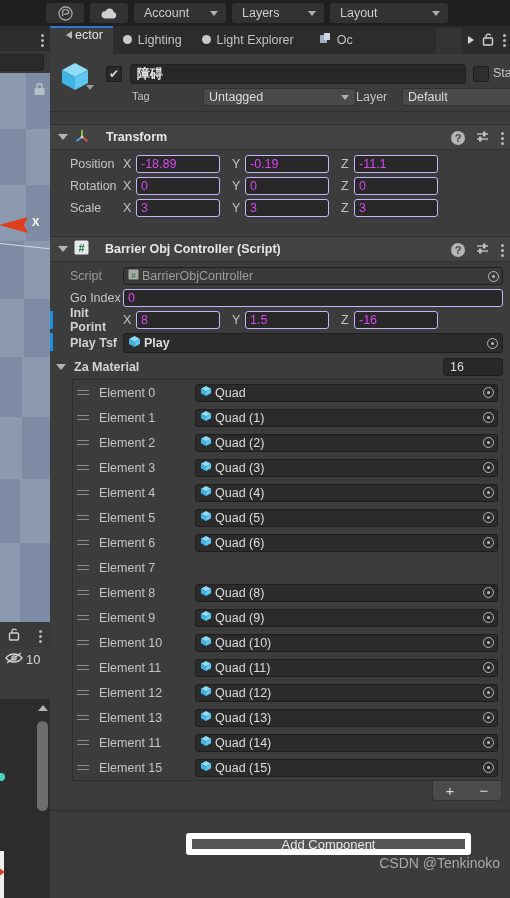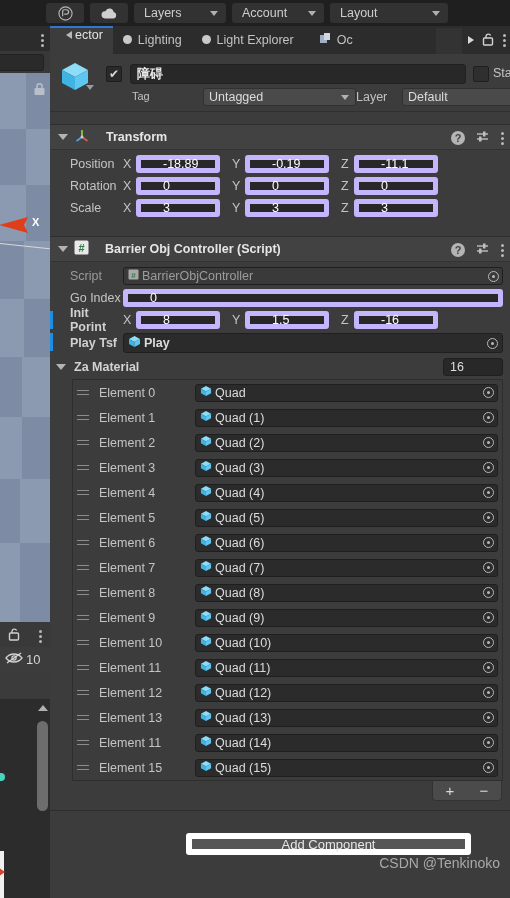--- a/index.html
+++ b/index.html
@@ -112,22 +112,22 @@
   .comp-right { position: absolute; right: 6px; top: 0; height: 26px; display: flex; align-items: center; gap: 11px; }
   .help-ic { width: 14px; height: 14px; border-radius: 50%; background: #b4b4b4; color: #424242; font-size: 11px; font-weight: bold; display: flex; align-items: center; justify-content: center; }
 
   .comp-body { background: #3c3c3c; padding: 3px 0 5px 0; }
   .row { height: 22px; display: flex; align-items: center; position: relative; }
   .row-lbl { width: 73px; padding-left: 20px; font-size: 12.5px; color: #c4c4c4; }
   .row-lbl.bold { font-weight: bold; color: #d0d0d0; }
   .row-lbl.dim { color: #9a9a9a; }
   .axis { font-size: 12.5px; color: #c4c4c4; width: 13px; text-align: left; }
   .numfield {
-    height: 18px; background: #282828; border: 5px solid #c4b5fd; border-radius: 3px;
-    display: flex; align-items: center; padding-left: 22px; color: #ffffff; font-size: 12.5px;
+    height: 18px; background: #282828; border: 1px solid #c4b5fd; border-radius: 3px;
+    display: flex; align-items: center; padding-left: 4px; color: #d946ef; font-size: 12.5px;
   }
   .vec3 { display: flex; align-items: center; flex: 1; padding-right: 7px; }
   .vec3 .numfield { width: 84px; margin-right: 12px; }
   .vec3 .numfield:last-child { margin-right: 0; }
   .blue-mark { position: absolute; left: 0px; top: 2px; width: 3px; height: 18px; background: #1d8fe1; }
 
   .objfield {
     height: 18px; background: #2b2b2b; border: 1px solid #1f1f1f; border-radius: 3px;
     display: flex; align-items: center; position: relative; color: #dcdcdc; font-size: 12.5px;
   }
@@ -179,25 +179,25 @@
           <circle cx="8" cy="8" r="7" fill="none" stroke="#b6b6b6" stroke-width="1.2"></circle>
           <path d="M5 11V5.5A1.5 1.5 0 016.5 4H9a2.3 2.3 0 010 4.6H6.6" fill="none" stroke="#b6b6b6" stroke-width="1.3"></path>
         </svg>
     </div>
     <div class="tb-btn tb-icon">
       <svg width="18" height="13" viewBox="0 0 20 14">
           <path d="M5.5 12.5h9.2a3.6 3.6 0 00.4-7.1A4.8 4.8 0 006 4.4 3.9 3.9 0 005.5 12.5z" fill="#cfcfcf"></path>
         </svg>
     </div>
     <div class="tb-btn tb-drop" style="width:92px">
+      <span class="lbl">Account</span>
+      <span class="caret-dn"></span>
+    </div>
+    <div class="tb-btn tb-drop" style="width:92px">
       <span class="lbl">Layers</span>
-      <span class="caret-dn"></span>
-    </div>
-    <div class="tb-btn tb-drop" style="width:92px">
-      <span class="lbl">Account</span>
       <span class="caret-dn"></span>
     </div>
     <div class="tb-btn tb-drop" style="width:118px">
       <span class="lbl">Layout</span>
       <span class="caret-dn"></span>
     </div>
   </div>
 
   <div class="left-strip">
     <div class="left-tabstrip">
@@ -635,33 +635,20 @@
                   </span>
                 </span>
             </span>
           </div>
           <div class="el-row">
             <span class="drag-h">
                 <i></i>
                 <i></i>
               </span>
             <span class="el-lbl">Element 7</span>
-            <span class="objfield el-field">
-              <span class="mini-cube"><svg width="12" height="12" viewBox="0 0 13 13">
-                    <path d="M6.5 1 L12 4 L6.5 7 L1 4 Z" fill="#8ddcf8"></path>
-                    <path d="M1 4 L6.5 7 L6.5 12 L1 9 Z" fill="#3fb3e2"></path>
-                    <path d="M12 4 L6.5 7 L6.5 12 L12 9 Z" fill="#5ec6f0"></path>
-                  </svg></span>
-              <span class="label">Quad (7)</span>
-              <span class="objsel">
-                  <span class="ring">
-                    <i></i>
-                  </span>
-                </span>
-            </span>
           </div>
           <div class="el-row">
             <span class="drag-h">
                 <i></i>
                 <i></i>
               </span>
             <span class="el-lbl">Element 8</span>
             <span class="objfield el-field">
               <span class="mini-cube"><svg width="12" height="12" viewBox="0 0 13 13">
                     <path d="M6.5 1 L12 4 L6.5 7 L1 4 Z" fill="#8ddcf8"></path>

